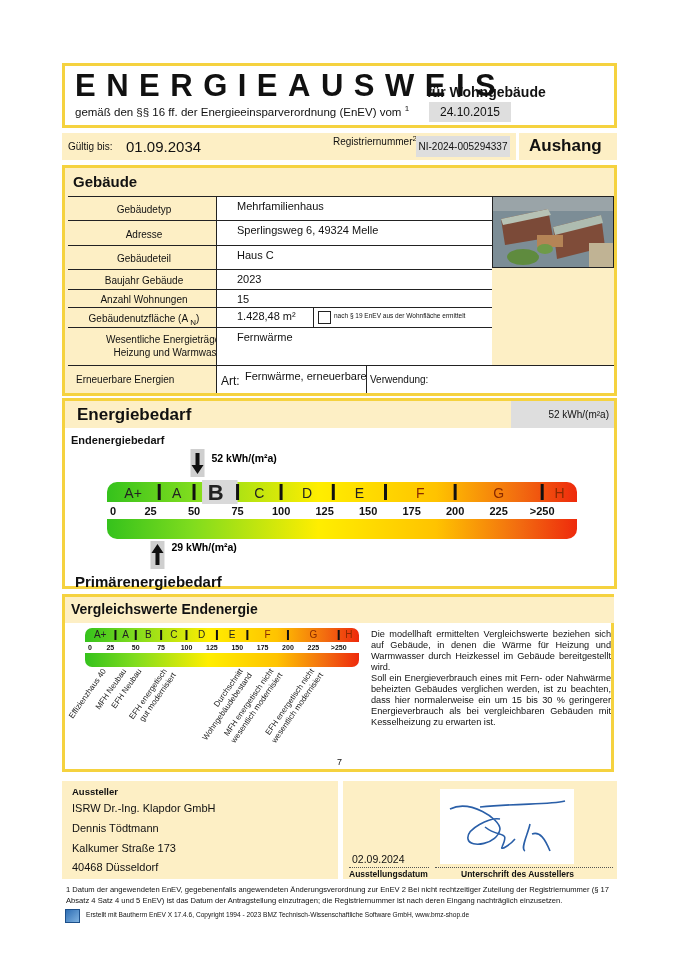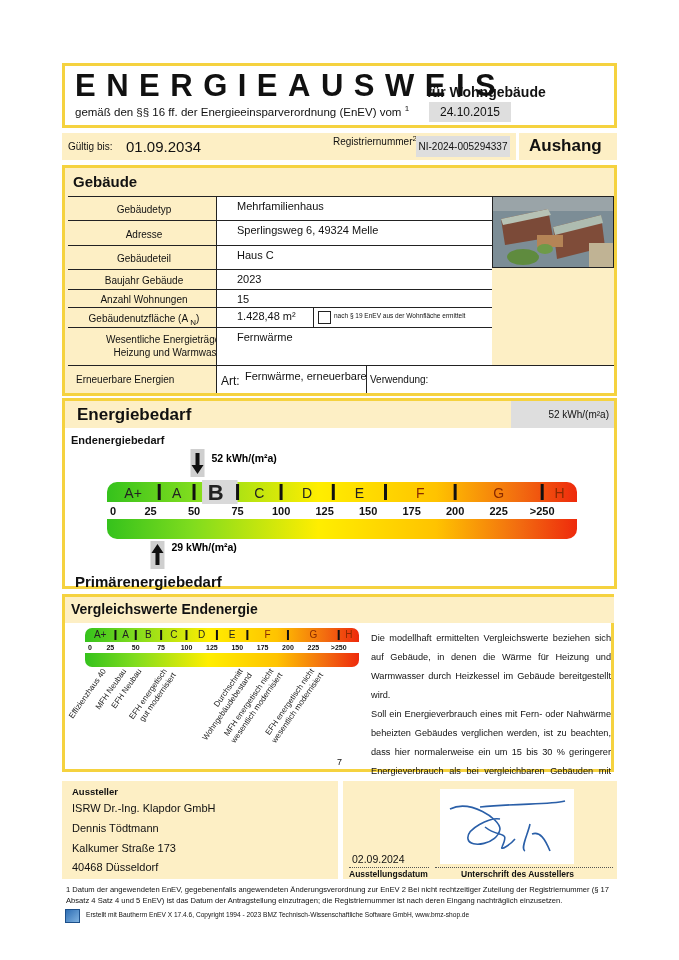--- a/index.html
+++ b/index.html
@@ -42,21 +42,21 @@
   #eb-title { left: 12px; top: 4px; font-size: 17px; font-weight: bold; }
   #eb-val { left: 446px; top: 0; width: 103px; height: 27px; background: #dedede; font-size: 10px; text-align: right; }
   #eb-val span { position: absolute; right: 5px; top: 8px; }
   #eb-sub { left: 6px; top: 33px; font-size: 11px; font-weight: bold; }
   #eb-prim { left: 10px; top: 172px; font-size: 15px; font-weight: bold; }
 
   
   #vw { left: 62px; top: 594px; width: 552px; height: 178px; background: #fff; }
   #vw-head { left: 0; top: 0; width: 549px; height: 26px; background: #fdefc5; }
   #vw-title { left: 6px; top: 4px; font-size: 14px; font-weight: bold; }
-  #vw-text { left: 306px; top: 32px; width: 240px; font-size: 9.2px; line-height: 19px; text-align: justify; }
+  #vw-text { left: 306px; top: 32px; width: 240px; font-size: 9.2px; line-height: 11px; text-align: justify; }
   #vw-text p { margin: 0; }
   #vw-footnote { left: 272px; top: 160px; font-size: 9px; }
 
   
   #aus { left: 62px; top: 781px; width: 276px; height: 98px; background: #fdefc5; }
   #aus-title { left: 10px; top: 5px; font-size: 9.5px; font-weight: bold; }
   .aus-line { position: absolute; left: 10px; font-size: 11px; }
   #sig { left: 343px; top: 781px; width: 274px; height: 98px; background: #fdefc5; }
   #sig-img { left: 97px; top: 8px; width: 134px; height: 75px; background: #fff; }
   #sig-date { left: 9px; top: 72px; font-size: 10.5px; }

